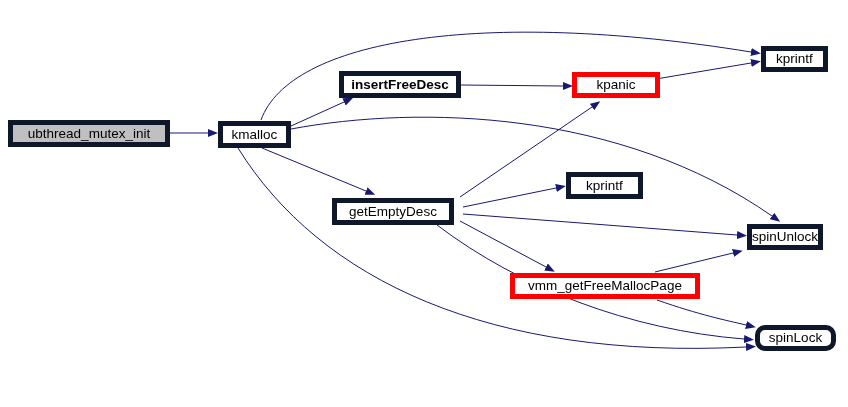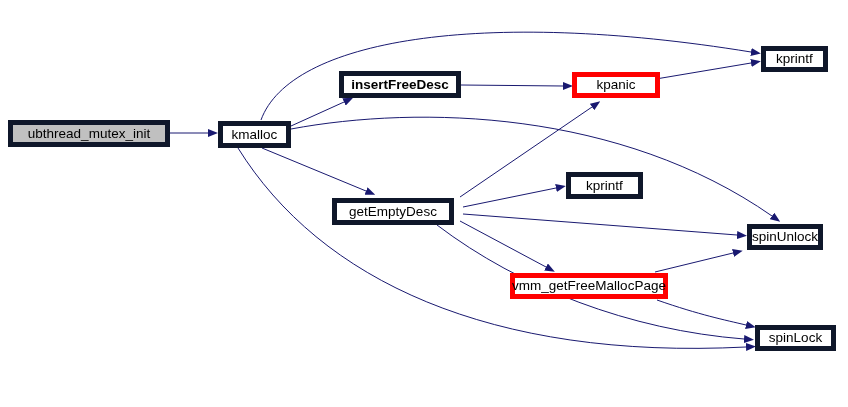--- a/index.html
+++ b/index.html
@@ -71,15 +71,15 @@
       <path d="M657,300 C700,315 725,320 746,325" fill="none" stroke="#191970" stroke-width="1" marker-end="url(#arrow)"></path>
     </svg>
     <div class="node root" style="left: 8px; top: 120px; width: 162px; height: 27px;">ubthread_mutex_init</div>
     <div class="node" style="left: 218px; top: 121px; width: 73px; height: 27px;">kmalloc</div>
     <div class="node" style="left: 339px; top: 71px; width: 122px; height: 27px; font-weight: bold;">insertFreeDesc</div>
     <div class="node highlight" style="left: 572px; top: 72px; width: 88px; height: 26px;">kpanic</div>
     <div class="node" style="left: 761px; top: 46px; width: 67px; height: 26px;">kprintf</div>
     <div class="node" style="left: 566px; top: 172px; width: 77px; height: 27px;">kprintf</div>
     <div class="node" style="left: 332px; top: 198px; width: 122px; height: 27px;">getEmptyDesc</div>
     <div class="node" style="left: 747px; top: 224px; width: 76px; height: 26px;">spinUnlock</div>
-    <div class="node highlight" style="left: 510px; top: 273px; width: 158px; height: 26px;">vmm_getFreeMallocPage</div>
-    <div class="node" style="left: 755px; top: 325px; width: 81px; height: 26px;">spinLock</div>
+    <div class="node highlight" style="left: 510px; top: 273px; width: 190px; height: 26px;">vmm_getFreeMallocPage</div>
+    <div class="node" style="left: 755px; top: 325px; width: 81px; height: 26px; border-radius: 10px;">spinLock</div>
   </div>
 
 </body></html>

